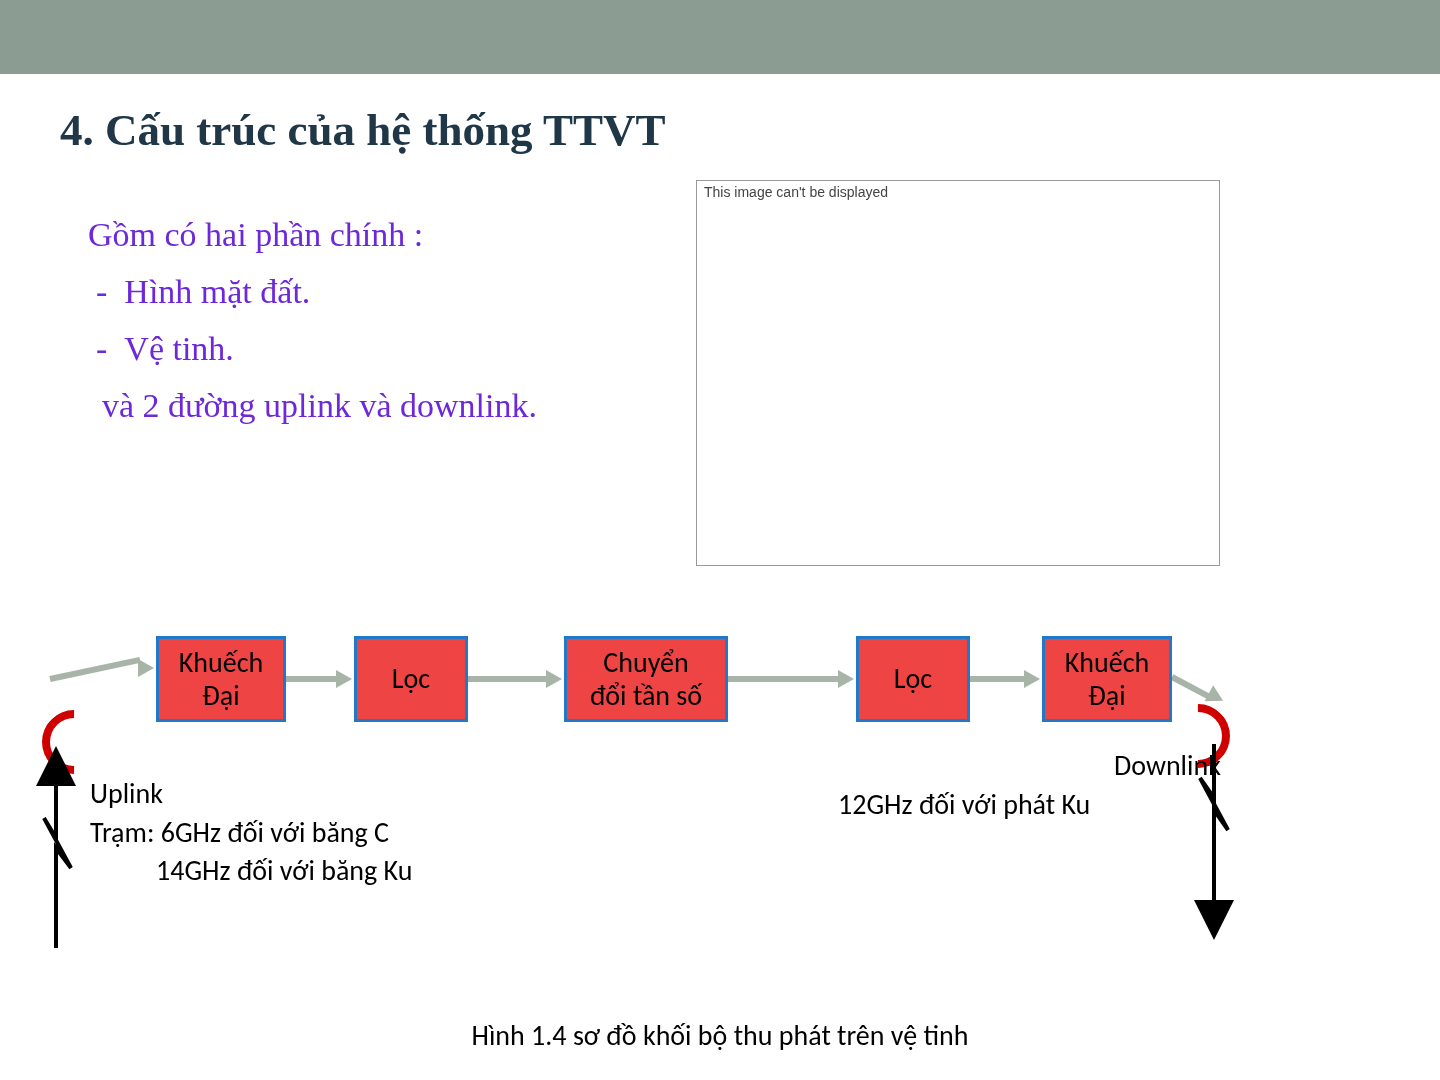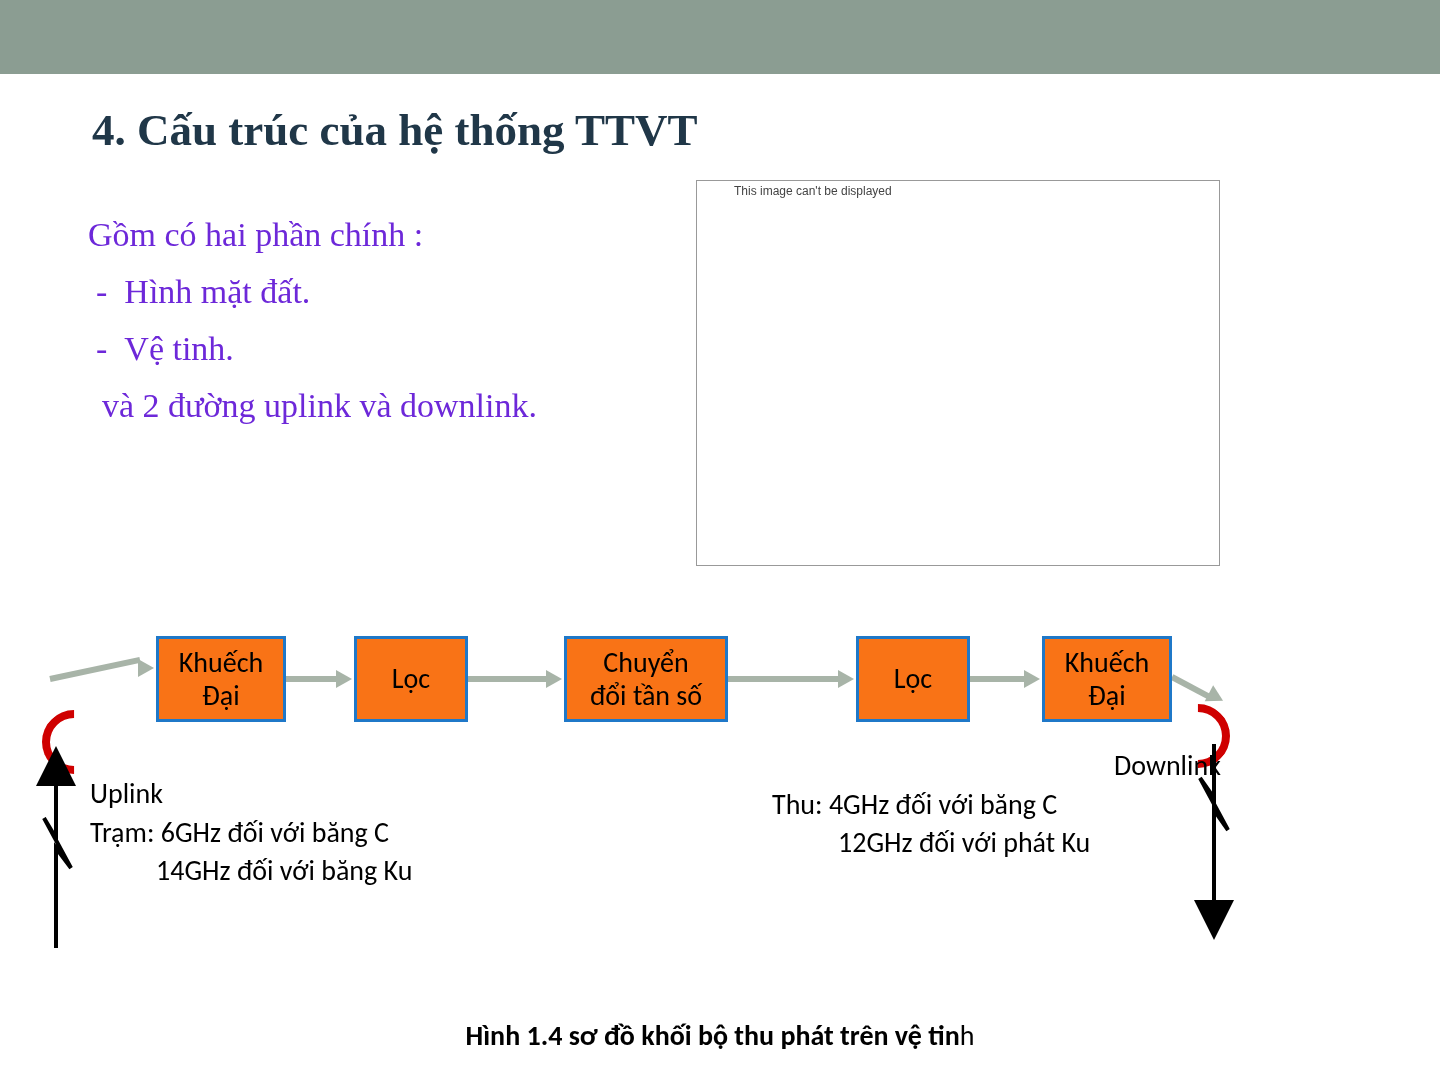--- a/index.html
+++ b/index.html
@@ -1,37 +1,37 @@
 <!DOCTYPE html>
 <html><head>
 <meta charset="utf-8">
 <style>
   html,body{margin:0;padding:0;width:1440px;height:1080px;background:#fff;font-family:"Times New Roman",serif;color:#000;overflow:hidden}
   .topbar{position:absolute;left:0;top:0;width:1440px;height:74px;background:#8b9d92}
-  .title{position:absolute;left:92px;top:104px;font-size:45px;font-weight:700;color:#203748}
+  .title{position:absolute;left:60px;top:104px;font-size:45px;font-weight:700;color:#203748}
   .body-text{position:absolute;left:88px;top:206px;font-size:34px;line-height:1.68;color:#6d28d9}
   .body-text .bullet{padding-left:28px;text-indent:-20px}
   .img-placeholder{position:absolute;left:696px;top:180px;width:524px;height:386px;border:1px solid #999;box-sizing:border-box}
-  .img-placeholder-caption{position:absolute;left:734px;top:184px;font-size:12px;color:#444;font-family:Arial,sans-serif}
+  .img-placeholder-caption{position:absolute;left:704px;top:184px;font-size:14px;color:#444;font-family:Arial,sans-serif}
 
   .diagram{position:absolute;left:0;top:618px;width:1440px;height:360px;font-family:Calibri,Arial,sans-serif;font-size:28px;color:#000}
-  .block{position:absolute;border:3px solid #1f78c8;background:#f97316;text-align:center;display:flex;align-items:center;justify-content:center;line-height:1.18;box-sizing:border-box}
+  .block{position:absolute;border:3px solid #1f78c8;background:#ef4444;text-align:center;display:flex;align-items:center;justify-content:center;line-height:1.18;box-sizing:border-box}
 
   .arrow-line{position:absolute;height:6px;background:#a8b4a8}
   .arrow-head{position:absolute;width:0;height:0;border-top:9px solid transparent;border-bottom:9px solid transparent;border-left:16px solid #a8b4a8}
 
   .antenna-arc{position:absolute;width:64px;height:64px;border:8px solid #cf0000;border-top-color:transparent;border-right-color:transparent;border-radius:50%;box-sizing:border-box}
   .ant-left{left:42px;top:92px;transform:rotate(45deg)}
   .ant-right{left:1166px;top:86px;transform:rotate(-135deg)}
 
   .link-label{position:absolute;font-size:28px}
   .freq-text{position:absolute;font-size:28px;line-height:1.35}
 
   .caption{position:absolute;left:0;top:1018px;width:1440px;text-align:center;font-family:Calibri,Arial,sans-serif;font-size:28px}
-  .caption .b{font-weight:700}
+  .caption .b{font-weight:400}
 
   svg.sig{position:absolute;overflow:visible}
 </style>
 </head>
 <body>
 
 <div class="topbar"></div>
 
 <div class="title">4. Cấu trúc của hệ thống TTVT</div>
 
@@ -104,21 +104,20 @@
 
   <div class="link-label" style="left:90px;top:158px">Uplink</div>
   <div class="link-label" style="left:1114px;top:130px">Downlink</div>
 
   <div class="freq-text" style="left:90px;top:196px">
     <div>Trạm: 6GHz đối với băng C</div>
     <div style="padding-left:66px">14GHz đối với băng Ku</div>
   </div>
 
   <div class="freq-text" style="left:772px;top:168px;text-align:left">
-    <div>Thu: 4GHz đối với băng C</div>
     <div style="padding-left:66px">12GHz đối với phát Ku</div>
   </div>
 
 </div>
 
 <div class="caption">
   <span class="b">Hình 1.4 sơ đồ khối bộ thu phát trên vệ tin</span><span>h</span>
 </div>
 
 </body></html>

